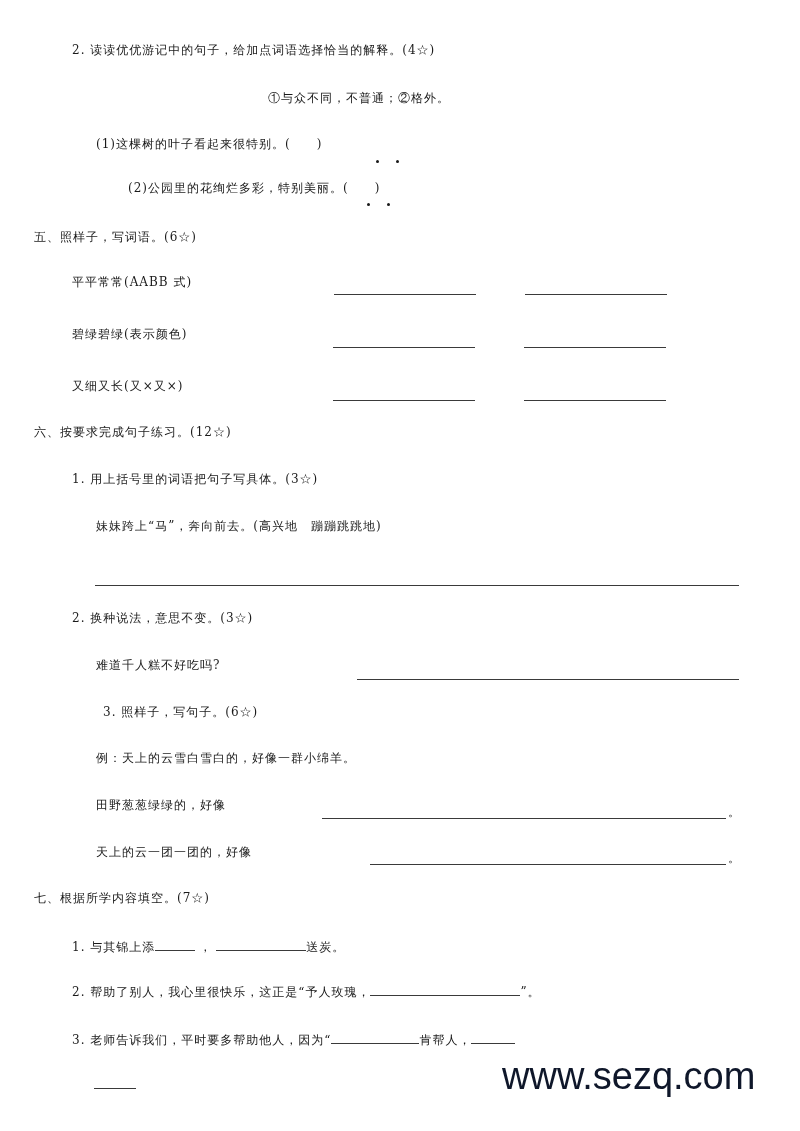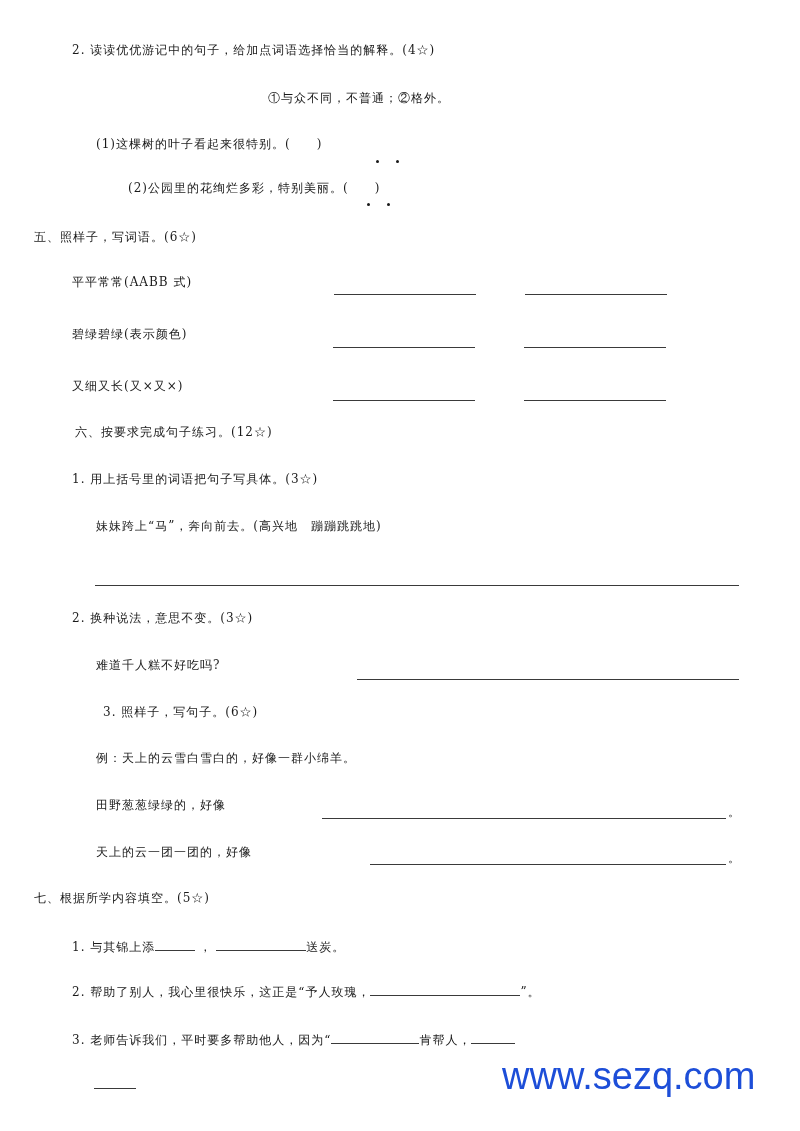--- a/index.html
+++ b/index.html
@@ -4,21 +4,21 @@
 <style>
   html, body { margin: 0; padding: 0; }
   body {
     width: 800px; height: 1131px; background: #ffffff; position: relative; overflow: hidden;
     font-family: "DejaVu Serif", "Liberation Serif", serif; color: #1a1a1a;
   }
   .t { position: absolute; font-size: 12px; line-height: 24px; white-space: nowrap; letter-spacing: 1px; }
   .ln { position: absolute; height: 0; border-top: 1.6px solid #3a3a3a; }
   .blank { display: inline-block; border-bottom: 1.6px solid #3a3a3a; height: 18px; vertical-align: baseline; }
   .dot { position: absolute; width: 3px; height: 3px; border-radius: 50%; background: #1a1a1a; }
-  .wm { position: absolute; font-family: "Liberation Sans", "DejaVu Sans", sans-serif; color: #1d4ed8; font-size: 38px; letter-spacing: 0; }
+  .wm { position: absolute; font-family: "Liberation Sans", "DejaVu Sans", sans-serif; color: #0f172a; font-size: 38px; letter-spacing: 0; }
 </style>
 </head>
 <body>
 
 <div class="t" style="left:72px; top:38px;">2. 读读优优游记中的句子，给加点词语选择恰当的解释。(4☆)</div>
 <div class="t" style="left:268px; top:86px;">①与众不同，不普通；②格外。</div>
 <div class="t" style="left:96px; top:132px;">(1)这棵树的叶子看起来很特别。(　　)</div>
 <div class="dot" style="left:376px; top:160px;"></div>
 <div class="dot" style="left:396px; top:160px;"></div>
 <div class="t" style="left:96px; top:176px;margin-left:32px;">(2)公园里的花绚烂多彩，特别美丽。(　　)</div>
@@ -29,39 +29,39 @@
 <div class="t" style="left:72px; top:270px;text-align:right;">平平常常(AABB 式)</div>
 <div class="ln" style="left:334px; width:142px; top:294px;"></div>
 <div class="ln" style="left:525px; width:142px; top:294px;"></div>
 <div class="t" style="left:72px; top:322px;">碧绿碧绿(表示颜色)</div>
 <div class="ln" style="left:333px; width:142px; top:347px;"></div>
 <div class="ln" style="left:524px; width:142px; top:347px;"></div>
 <div class="t" style="left:72px; top:374px;">又细又长(又×又×)</div>
 <div class="ln" style="left:333px; width:142px; top:400px;"></div>
 <div class="ln" style="left:524px; width:142px; top:400px;"></div>
 
-<div class="t" style="left:34px; top:420px;margin-left:41px;">六、按要求完成句子练习。(12☆)</div>
+<div class="t" style="left:34px; top:420px;">六、按要求完成句子练习。(12☆)</div>
 <div class="t" style="left:72px; top:467px;">1. 用上括号里的词语把句子写具体。(3☆)</div>
 <div class="t" style="left:96px; top:514px;">妹妹跨上“马”，奔向前去。(高兴地　蹦蹦跳跳地)</div>
 <div class="ln" style="left:95px; width:644px; top:585px;"></div>
 
 <div class="t" style="left:72px; top:606px;">2. 换种说法，意思不变。(3☆)</div>
 <div class="t" style="left:96px; top:653px;">难道千人糕不好吃吗?</div>
 <div class="ln" style="left:357px; width:382px; top:679px;"></div>
 
 <div class="t" style="left:72px; top:700px;margin-left:31px;">3. 照样子，写句子。(6☆)</div>
 <div class="t" style="left:96px; top:746px;">例：天上的云雪白雪白的，好像一群小绵羊。</div>
 <div class="t" style="left:96px; top:793px;">田野葱葱绿绿的，好像</div>
 <div class="ln" style="left:322px; width:404px; top:818px;"></div>
 <div class="t" style="left:728px; top:800px;">。</div>
 <div class="t" style="left:96px; top:840px;">天上的云一团一团的，好像</div>
 <div class="ln" style="left:370px; width:356px; top:864px;"></div>
 <div class="t" style="left:728px; top:846px;">。</div>
 
-<div class="t" style="left:34px; top:886px;">七、根据所学内容填空。(5☆)</div>
+<div class="t" style="left:34px; top:886px;">七、根据所学内容填空。(7☆)</div>
 
 <div class="t" style="left:72px; top:932px;">
   <span>1. 与其锦上添</span><span class="blank" style="width:40px;"></span><span style="margin:0 4px;">，</span><span class="blank" style="width:90px;"></span><span>送炭。</span>
 </div>
 
 <div class="t" style="left:72px; top:977px;">
   <span>2. 帮助了别人，我心里很快乐，这正是“予人玫瑰，</span><span class="blank" style="width:150px;"></span><span>”。</span>
 </div>
 
 <div class="t" style="left:72px; top:1025px;">

